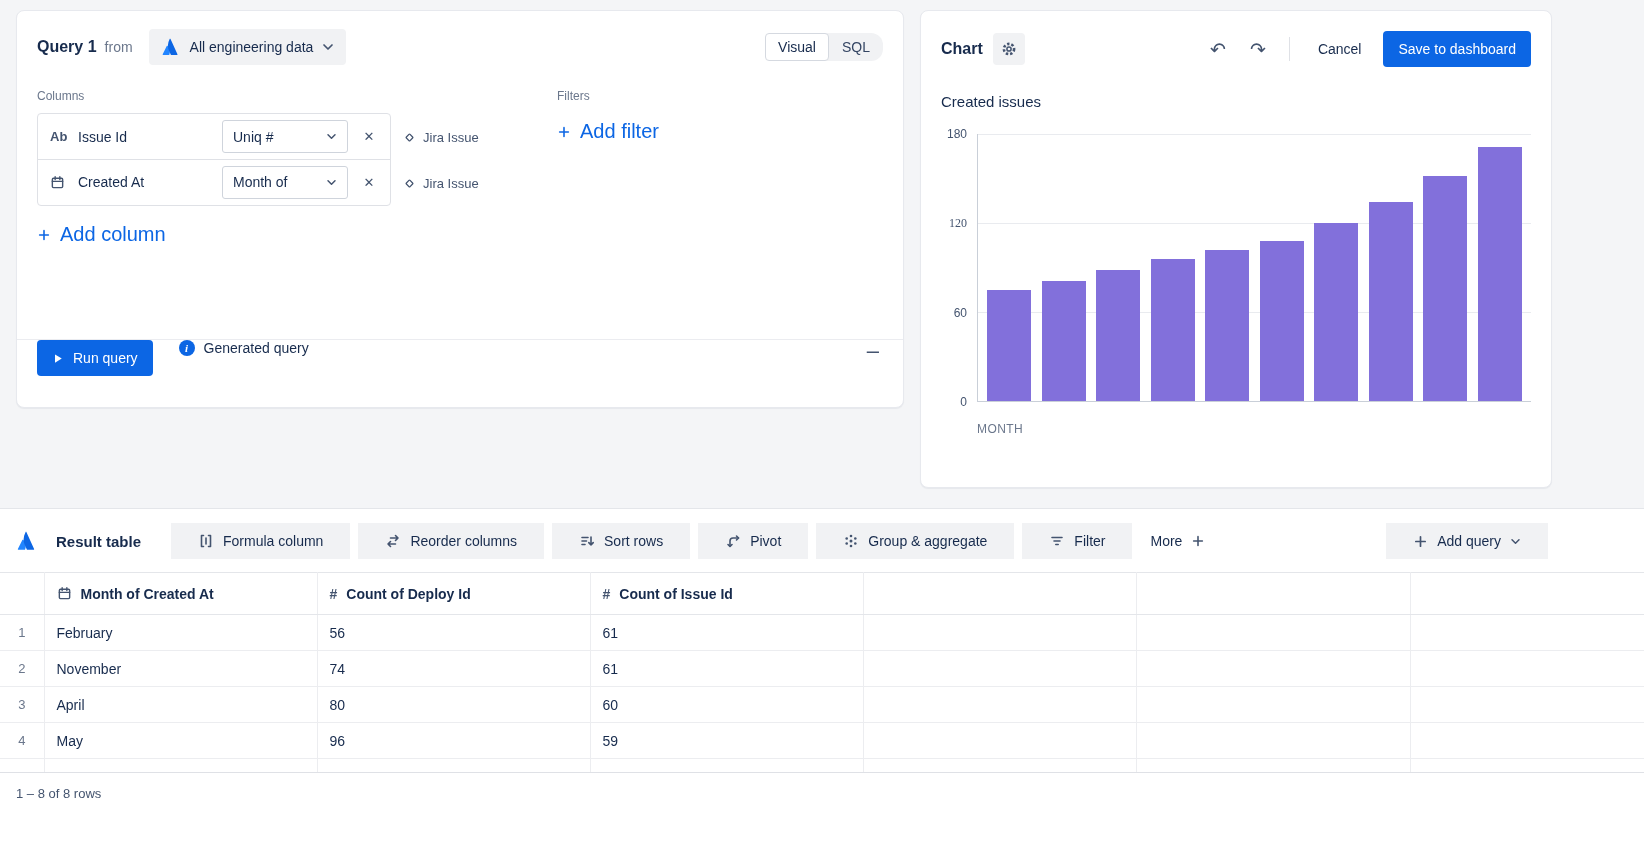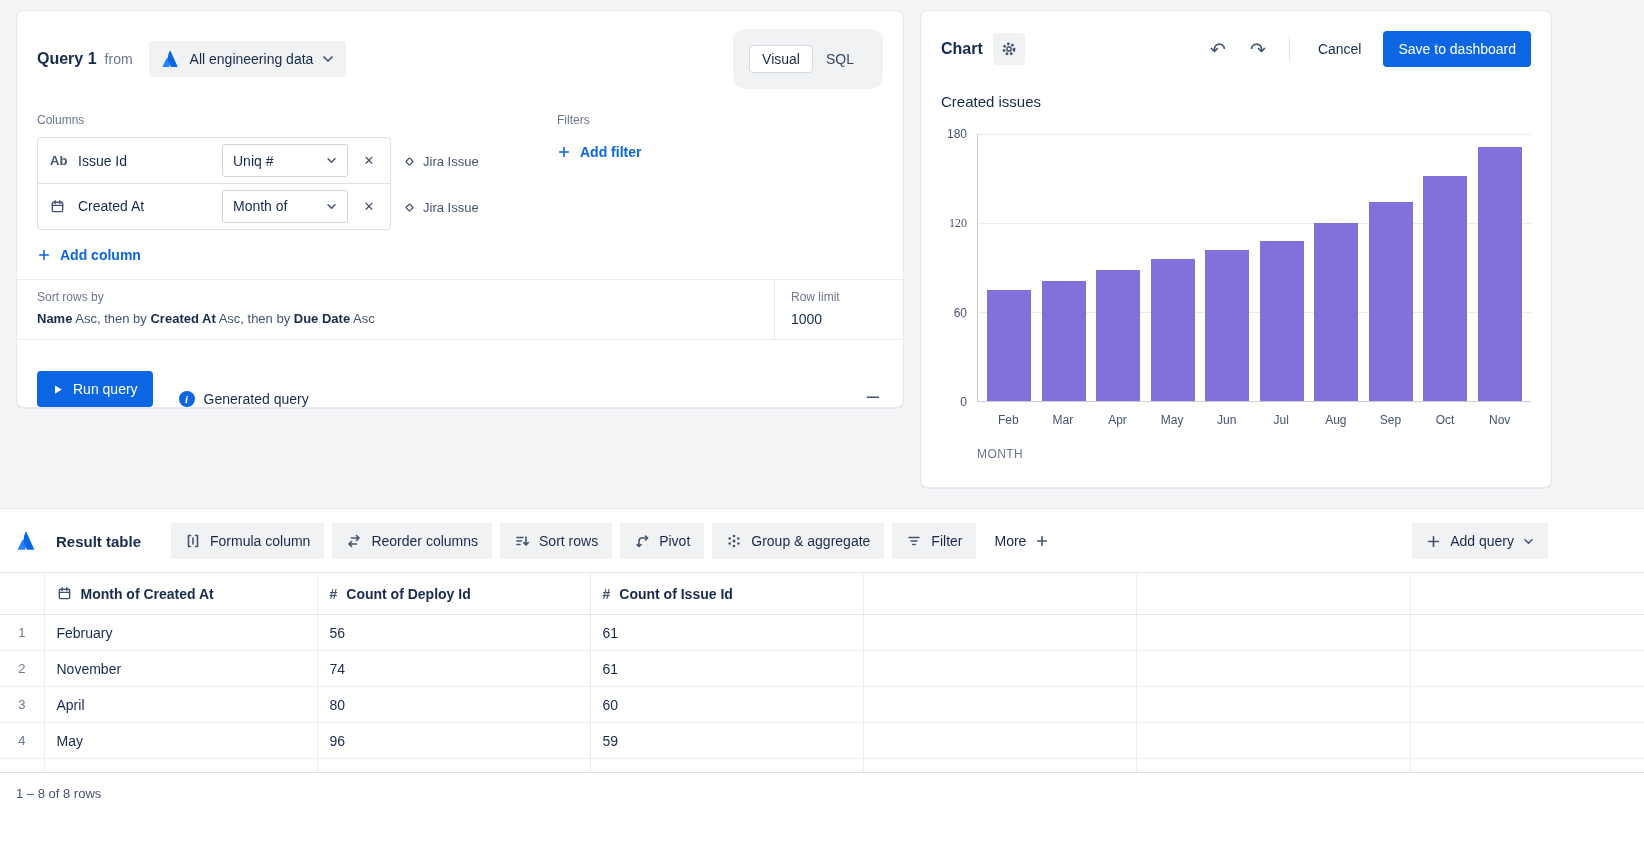--- a/index.html
+++ b/index.html
@@ -22,53 +22,53 @@
   }
   .card-query{left:16px;top:10px;width:888px;height:398px;display:flex;flex-direction:column}
   .card-chart{left:920px;top:10px;width:632px;height:478px;padding:20px}
 
   
   .q-header{display:flex;align-items:center;padding:18px 20px 0;gap:8px}
   .q-title{font-size:16px;font-weight:700}
   .q-from{color:#6B778C;font-size:14px}
   .source-pill{display:flex;align-items:center;gap:9px;background:#f1f2f4;border:none;
     border-radius:4px;padding:8px 12px;font-size:14px;font-weight:500;color:#172B4D;margin-left:8px}
-  .seg{display:flex;background:#f1f2f4;border-radius:12px;padding:16px}
+  .seg{display:flex;background:#f1f2f4;border-radius:12px;padding:0}
   .seg-item{border:none;background:transparent;font-size:14px;padding:6px 13px;border-radius:4px;color:#344563}
   .seg-item.selected{background:#fff;border:1px solid #d5d9e0;padding:5px 12px;font-weight:500;color:#172B4D}
 
   
   .q-body{position:relative;padding:0 20px;margin-top:24px;flex:1}
   .section-label{font-size:12px;color:#6B778C}
   .cols-flex{display:flex;gap:12px;margin-top:10px}
   .col-rows{border:1px solid #dfe1e6;border-radius:4px;width:354px;background:#fff}
   .col-row{display:flex;align-items:center;height:45px;padding:0 8px 0 12px;gap:8px}
   .col-row + .col-row{border-top:1px solid #dfe1e6}
   .type-ab{font-size:13px;font-weight:700;color:#44546F;width:20px}
   .type-icon{width:20px;display:flex;align-items:center}
   .col-name{flex:1;font-size:14px}
   .agg-select{display:flex;align-items:center;justify-content:space-between;width:126px;height:33px;
     border:1px solid #cfd4dc;border-radius:3px;background:#fff;font-size:14px;padding:0 10px;color:#172B4D}
   .row-close{border:none;background:none;color:#44546F;font-size:13px;width:26px;height:26px;line-height:1}
   .jira-col{display:flex;flex-direction:column;padding-top:1px}
   .jira-tag{height:46px;display:flex;align-items:center;gap:7px;color:#44546F;font-size:13px}
-  .add-link{display:flex;align-items:center;gap:9px;color:#0C66E4;font-size:14px;font-weight:700;
+  .add-link{display:flex;align-items:center;gap:9px;color:#0C66E4;font-size:20px;font-weight:400;
     border:none;background:none;margin-top:17px;padding:0}
   .add-link .plus-svg path{stroke:#0C66E4}
   .filters-block{position:absolute;left:540px;top:0}
 
   
   .q-sort{display:flex;border-top:1px solid #ebecf0}
   .sort-left{flex:1;padding:10px 20px 12px}
   .mini-label{font-size:12px;color:#6B778C}
   .sort-line{margin-top:7px;font-size:13px;color:#44546F}
   .sort-line b{color:#172B4D;font-weight:700}
   .row-limit{width:129px;border-left:1px solid #ebecf0;padding:10px 16px 12px}
   .limit-value{margin-top:7px;font-size:14px;color:#172B4D}
-  .q-footer{display:flex;align-items:flex-end;border-top:1px solid #ebecf0;padding:0 20px;height:68px;gap:26px}
+  .q-footer{display:flex;align-items:flex-start;border-top:1px solid #ebecf0;padding:0 20px;height:68px;gap:26px}
   .btn-primary{display:flex;align-items:center;gap:9px;background:#0C66E4;color:#fff;border:none;
     border-radius:4px;height:36px;padding:0 15px;font-size:14px;font-weight:500}
   .gen-query{display:flex;align-items:center;gap:9px;font-size:14px}
   .info-icon{width:16px;height:16px;border-radius:50%;background:#0C66E4;color:#fff;font-size:11px;
     font-weight:700;display:flex;align-items:center;justify-content:center;
     font-family:"Liberation Serif",serif;font-style:italic}
   .collapse-btn{border:none;background:none;font-size:22px;color:#44546F;line-height:1;padding:0 4px}
 
   
   .c-header{display:flex;align-items:center;gap:10px}
@@ -92,21 +92,21 @@
   .x-labels{display:flex;padding:0 4px;margin-top:11px}
   .x-label{flex:1;text-align:center;font-size:12px;color:#44546F}
   .x-title{margin-top:20px;font-size:12px;color:#6B778C;letter-spacing:.4px}
 
   
   .results{position:absolute;left:0;top:508px;width:1644px;height:339px;background:#fff;
     border-top:1px solid #e4e6ea;display:flex;flex-direction:column}
   .toolbar{display:flex;align-items:center;gap:8px;padding:14px 96px 12px 16px}
   .r-title{font-size:15px;font-weight:700;margin:0 22px 0 10px}
   .tb-btn{display:flex;align-items:center;gap:9px;background:#f1f2f4;border:none;border-radius:0;
-    height:36px;padding:0 14px;font-size:14px;font-weight:500;color:#172B4D}
+    height:36px;padding:0 27px;font-size:14px;font-weight:500;color:#172B4D}
   .more-btn{display:flex;align-items:center;gap:9px;background:none;border:none;font-size:14px;
     font-weight:500;color:#172B4D;padding:0 10px}
   .add-query{margin-left:auto}
 
   .table-wrap{height:200px;overflow:hidden;margin-top:1px}
   table{width:100%;border-collapse:collapse;table-layout:fixed}
   thead th{height:42px;border-top:1px solid #e4e6ea;border-bottom:1px solid #e4e6ea;
     text-align:left;font-size:14px;font-weight:600;color:#172B4D;padding:0 12px}
   th,td{border-right:1px solid #ecedf0}
   th:last-child,td:last-child{border-right:none}
@@ -210,32 +210,20 @@
         <div class="section-label">Filters</div>
         <button class="add-link">
           <svg class="plus-svg" width="14" height="14" viewBox="0 0 16 16">
               <path d="M8 3v10M3 8h10" fill="none" stroke="#0C66E4" stroke-width="1.8" stroke-linecap="round"></path>
             </svg>
           <span>Add filter</span>
         </button>
       </div>
     </div>
 
-    <div class="q-sort">
-      <div class="sort-left">
-        <div class="mini-label">Sort rows by</div>
-        <div class="sort-line">
-          <b>Name</b><span> Asc, then by </span><b>Created At</b><span> Asc, then by </span><b>Due Date</b><span> Asc</span>
-        </div>
-      </div>
-      <div class="row-limit">
-        <div class="mini-label">Row limit</div>
-        <div class="limit-value">1000</div>
-      </div>
-    </div>
 
     <div class="q-footer">
       <button class="btn-primary">
         <svg width="12" height="13" viewBox="0 0 16 16">
             <path d="M4 2.5v11l9-5.5z" fill="#fff"></path>
           </svg>
         <span>Run query</span>
       </button>
       <div class="gen-query">
         <span class="info-icon">i</span>
@@ -309,32 +297,20 @@
                 <div class="bar" style="height: 74.4444%; background: rgb(130, 112, 219);"></div>
               </div>
               <div class="bar-slot">
                 <div class="bar" style="height: 84.4444%; background: rgb(130, 112, 219);"></div>
               </div>
               <div class="bar-slot">
                 <div class="bar" style="height: 95%; background: rgb(130, 112, 219);"></div>
               </div>
             </div>
         </div>
-        <div class="x-labels">
-            <div class="x-label">Feb</div>
-            <div class="x-label">Mar</div>
-            <div class="x-label">Apr</div>
-            <div class="x-label">May</div>
-            <div class="x-label">Jun</div>
-            <div class="x-label">Jul</div>
-            <div class="x-label">Aug</div>
-            <div class="x-label">Sep</div>
-            <div class="x-label">Oct</div>
-            <div class="x-label">Nov</div>
-          </div>
         <div class="x-title">MONTH</div>
       </div>
     </div>
   </section>
 
   <section class="results">
     <div class="toolbar">
       <span>
         <svg width="22" height="22" viewBox="0 0 24 24">
           <path fill="#2185ff" d="M8.04 10.74c-.33-.36-.91-.31-1.12.13L2.04 20.62c-.2.42.11.9.58.9h6.79c.25 0 .48-.14.58-.37 1.47-3.03.58-7.64-1.95-10.41z"></path>

